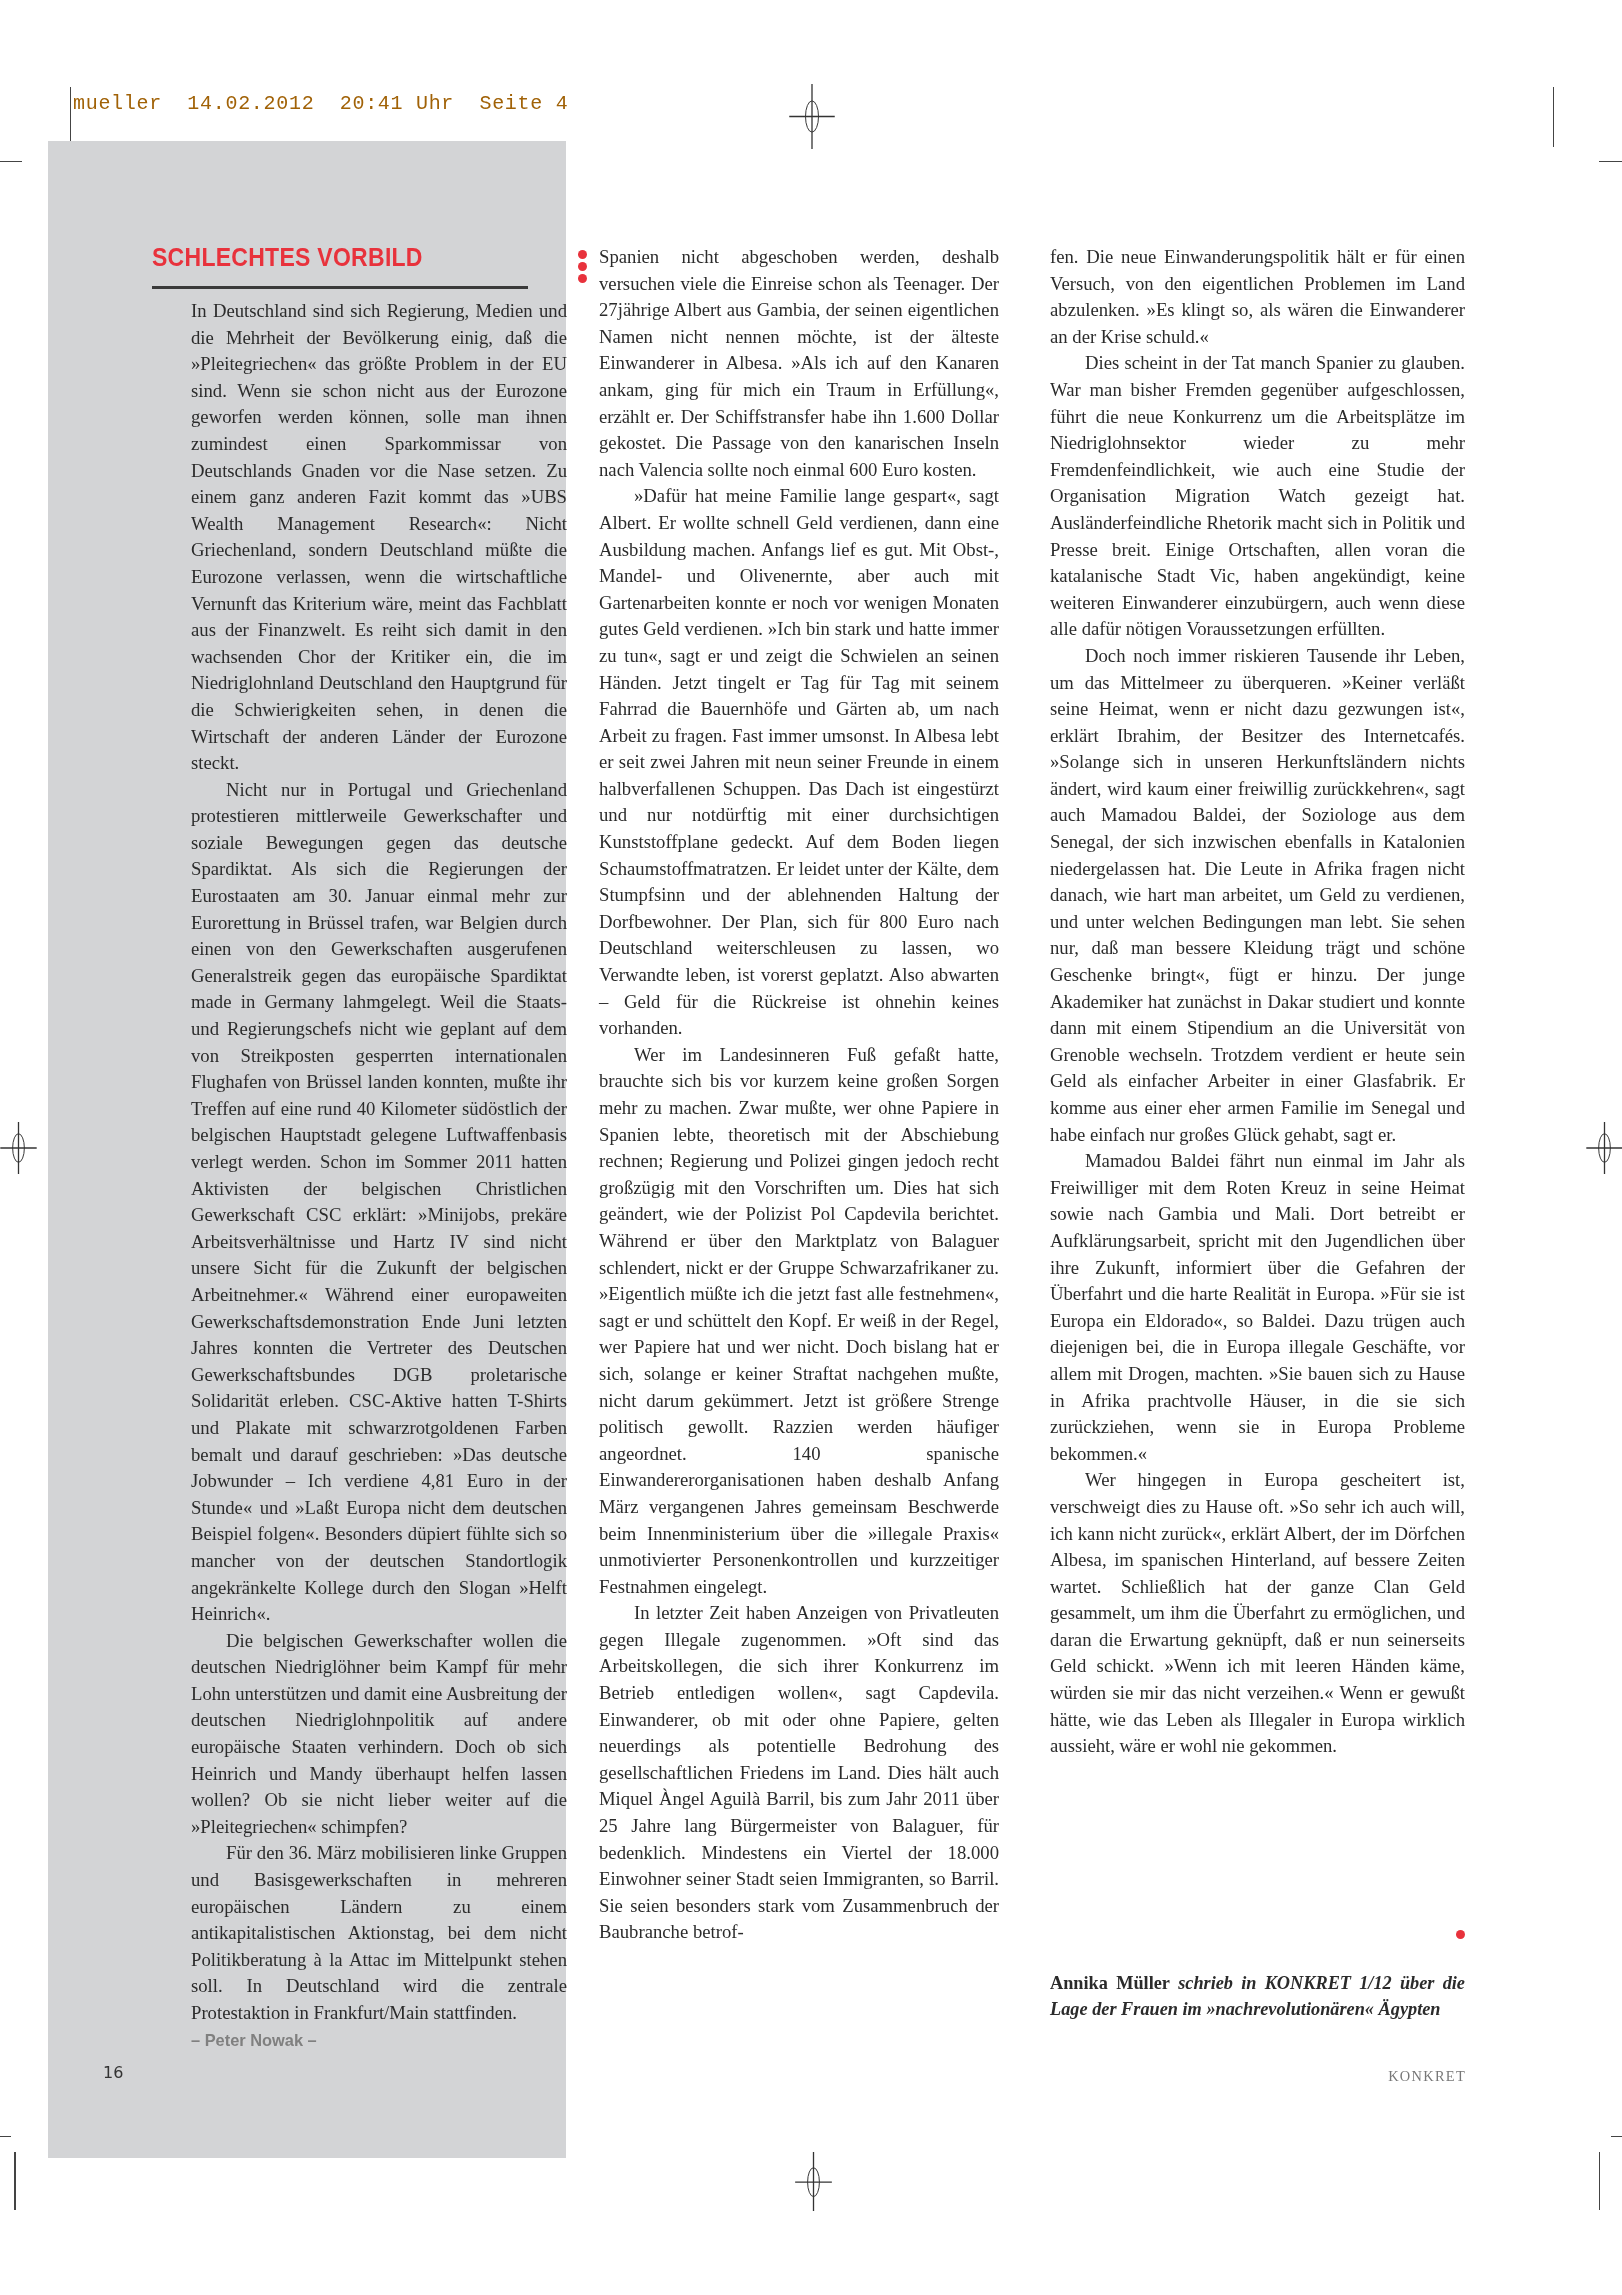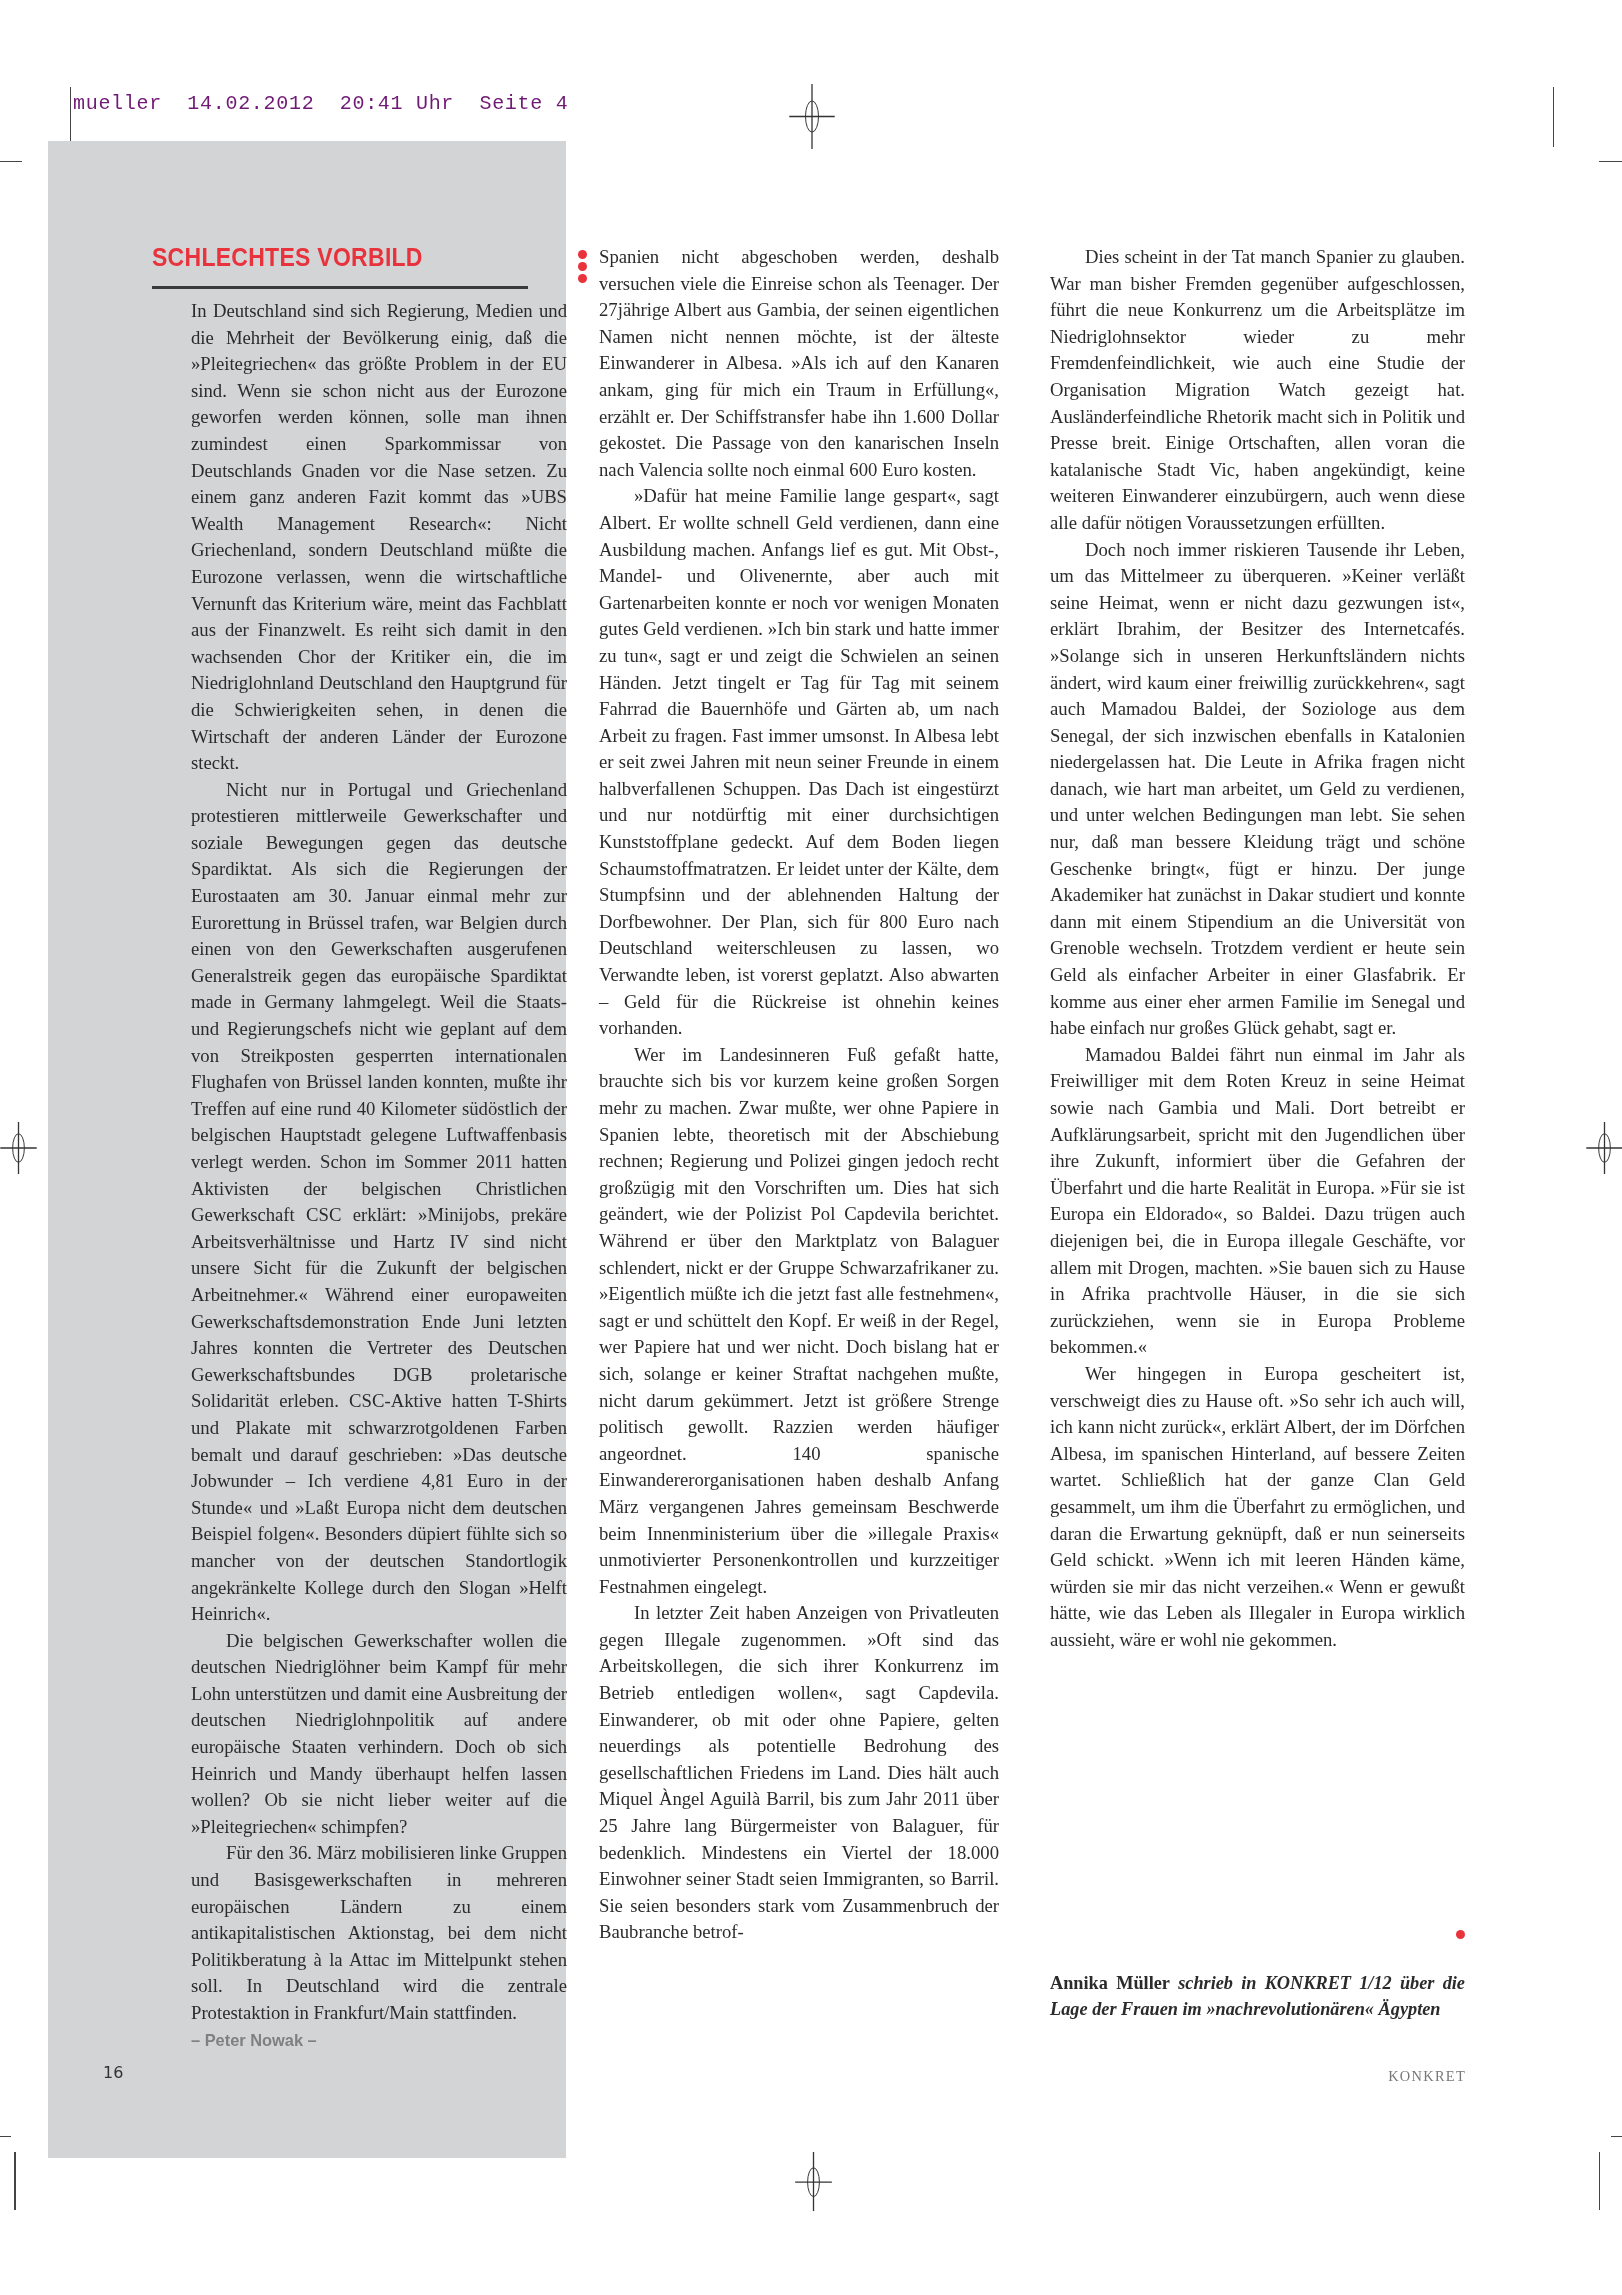--- a/index.html
+++ b/index.html
@@ -4,21 +4,21 @@
 <style>
   html, body { margin: 0; padding: 0; }
   body {
     width: 1622px; height: 2295px; position: relative; overflow: hidden;
     background: #ffffff; color: #2b2b2b;
     font-family: "DejaVu Serif", "Liberation Serif", serif;
   }
   .slug {
     position: absolute; left: 73px; top: 92px;
     font-family: "Liberation Mono", "DejaVu Sans Mono", monospace;
-    font-size: 20px; color: #701a75; letter-spacing: 0.7px; white-space: pre;
+    font-size: 20px; color: #a16207; letter-spacing: 0.7px; white-space: pre;
   }
   .sidebar-bg {
     position: absolute; left: 48px; top: 141px; width: 518px; height: 2017px;
     background: #d3d4d6;
   }
   .col {
     position: absolute; font-size: 18.7px; line-height: 26.6px;
     text-align: justify; hyphens: manual;
     font-family: "Liberation Serif", "DejaVu Serif", serif;
   }
@@ -119,20 +119,21 @@
 </div>
 
 <div class="col col-mid">
   <p>Spanien nicht abgeschoben werden, deshalb versuchen viele die Einreise schon als Teenager. Der 27jährige Albert aus Gambia, der seinen eigentlichen Namen nicht nennen möchte, ist der älteste Einwanderer in Albesa. »Als ich auf den Kanaren ankam, ging für mich ein Traum in Erfüllung«, erzählt er. Der Schiffstransfer habe ihn 1.600 Dollar gekostet. Die Passage von den kanarischen Inseln nach Valencia sollte noch einmal 600 Euro kosten.</p>
   <p class="indent">»Dafür hat meine Familie lange gespart«, sagt Albert. Er wollte schnell Geld verdienen, dann eine Ausbildung machen. Anfangs lief es gut. Mit Obst-, Mandel- und Olivenernte, aber auch mit Gartenarbeiten konnte er noch vor wenigen Monaten gutes Geld verdienen. »Ich bin stark und hatte immer zu tun«, sagt er und zeigt die Schwielen an seinen Händen. Jetzt tingelt er Tag für Tag mit seinem Fahrrad die Bauernhöfe und Gärten ab, um nach Arbeit zu fragen. Fast immer umsonst. In Albesa lebt er seit zwei Jahren mit neun seiner Freunde in einem halbverfallenen Schuppen. Das Dach ist eingestürzt und nur notdürftig mit einer durchsichtigen Kunststoffplane gedeckt. Auf dem Boden liegen Schaumstoffmatratzen. Er leidet unter der Kälte, dem Stumpfsinn und der ablehnenden Haltung der Dorfbewohner. Der Plan, sich für 800 Euro nach Deutschland weiterschleusen zu lassen, wo Verwandte leben, ist vorerst geplatzt. Also abwarten – Geld für die Rückreise ist ohnehin keines vorhanden.</p>
   <p class="indent">Wer im Landesinneren Fuß gefaßt hatte, brauchte sich bis vor kurzem keine großen Sorgen mehr zu machen. Zwar mußte, wer ohne Papiere in Spanien lebte, theoretisch mit der Abschiebung rechnen; Regierung und Polizei gingen jedoch recht großzügig mit den Vorschriften um. Dies hat sich geändert, wie der Polizist Pol Capdevila berichtet. Während er über den Marktplatz von Balaguer schlendert, nickt er der Gruppe Schwarzafrikaner zu. »Eigentlich müßte ich die jetzt fast alle festnehmen«, sagt er und schüttelt den Kopf. Er weiß in der Regel, wer Papiere hat und wer nicht. Doch bislang hat er sich, solange er keiner Straftat nachgehen mußte, nicht darum gekümmert. Jetzt ist größere Strenge politisch gewollt. Razzien werden häufiger angeordnet. 140 spanische Einwandererorganisationen haben deshalb Anfang März vergangenen Jahres gemeinsam Beschwerde beim Innenministerium über die »illegale Praxis« unmotivierter Personenkontrollen und kurzzeitiger Festnahmen eingelegt.</p>
   <p class="indent">In letzter Zeit haben Anzeigen von Privatleuten gegen Illegale zugenommen. »Oft sind das Arbeitskollegen, die sich ihrer Konkurrenz im Betrieb entledigen wollen«, sagt Capdevila. Einwanderer, ob mit oder ohne Papiere, gelten neuerdings als potentielle Bedrohung des gesellschaftlichen Friedens im Land. Dies hält auch Miquel Àngel Aguilà Barril, bis zum Jahr 2011 über 25 Jahre lang Bürgermeister von Balaguer, für bedenklich. Mindestens ein Viertel der 18.000 Einwohner seiner Stadt seien Immigranten, so Barril. Sie seien besonders stark vom Zusammenbruch der Baubranche betrof-</p>
 </div>
 
 <div class="col col-right">
+  <p>fen. Die neue Einwanderungspolitik hält er für einen Versuch, von den eigentlichen Problemen im Land abzulenken. »Es klingt so, als wären die Einwanderer an der Krise schuld.«</p>
   <p class="indent">Dies scheint in der Tat manch Spanier zu glauben. War man bisher Fremden gegenüber aufgeschlossen, führt die neue Konkurrenz um die Arbeitsplätze im Niedriglohnsektor wieder zu mehr Fremdenfeindlichkeit, wie auch eine Studie der Organisation Migration Watch gezeigt hat. Ausländerfeindliche Rhetorik macht sich in Politik und Presse breit. Einige Ortschaften, allen voran die katalanische Stadt Vic, haben angekündigt, keine weiteren Einwanderer einzubürgern, auch wenn diese alle dafür nötigen Voraussetzungen erfüllten.</p>
   <p class="indent">Doch noch immer riskieren Tausende ihr Leben, um das Mittelmeer zu überqueren. »Keiner verläßt seine Heimat, wenn er nicht dazu gezwungen ist«, erklärt Ibrahim, der Besitzer des Internetcafés. »Solange sich in unseren Herkunftsländern nichts ändert, wird kaum einer freiwillig zurückkehren«, sagt auch Mamadou Baldei, der Soziologe aus dem Senegal, der sich inzwischen ebenfalls in Katalonien niedergelassen hat. Die Leute in Afrika fragen nicht danach, wie hart man arbeitet, um Geld zu verdienen, und unter welchen Bedingungen man lebt. Sie sehen nur, daß man bessere Kleidung trägt und schöne Geschenke bringt«, fügt er hinzu. Der junge Akademiker hat zunächst in Dakar studiert und konnte dann mit einem Stipendium an die Universität von Grenoble wechseln. Trotzdem verdient er heute sein Geld als einfacher Arbeiter in einer Glasfabrik. Er komme aus einer eher armen Familie im Senegal und habe einfach nur großes Glück gehabt, sagt er.</p>
   <p class="indent">Mamadou Baldei fährt nun einmal im Jahr als Freiwilliger mit dem Roten Kreuz in seine Heimat sowie nach Gambia und Mali. Dort betreibt er Aufklärungsarbeit, spricht mit den Jugendlichen über ihre Zukunft, informiert über die Gefahren der Überfahrt und die harte Realität in Europa. »Für sie ist Europa ein Eldorado«, so Baldei. Dazu trügen auch diejenigen bei, die in Europa illegale Geschäfte, vor allem mit Drogen, machten. »Sie bauen sich zu Hause in Afrika prachtvolle Häuser, in die sie sich zurückziehen, wenn sie in Europa Probleme bekommen.«</p>
   <p class="indent">Wer hingegen in Europa gescheitert ist, verschweigt dies zu Hause oft. »So sehr ich auch will, ich kann nicht zurück«, erklärt Albert, der im Dörfchen Albesa, im spanischen Hinterland, auf bessere Zeiten wartet. Schließlich hat der ganze Clan Geld gesammelt, um ihm die Überfahrt zu ermöglichen, und daran die Erwartung geknüpft, daß er nun seinerseits Geld schickt. »Wenn ich mit leeren Händen käme, würden sie mir das nicht verzeihen.« Wenn er gewußt hätte, wie das Leben als Illegaler in Europa wirklich aussieht, wäre er wohl nie gekommen.</p>
 </div>
 
 <div class="end-dot"></div>
 
 <div class="author-note">
   <span class="name">Annika Müller</span>

